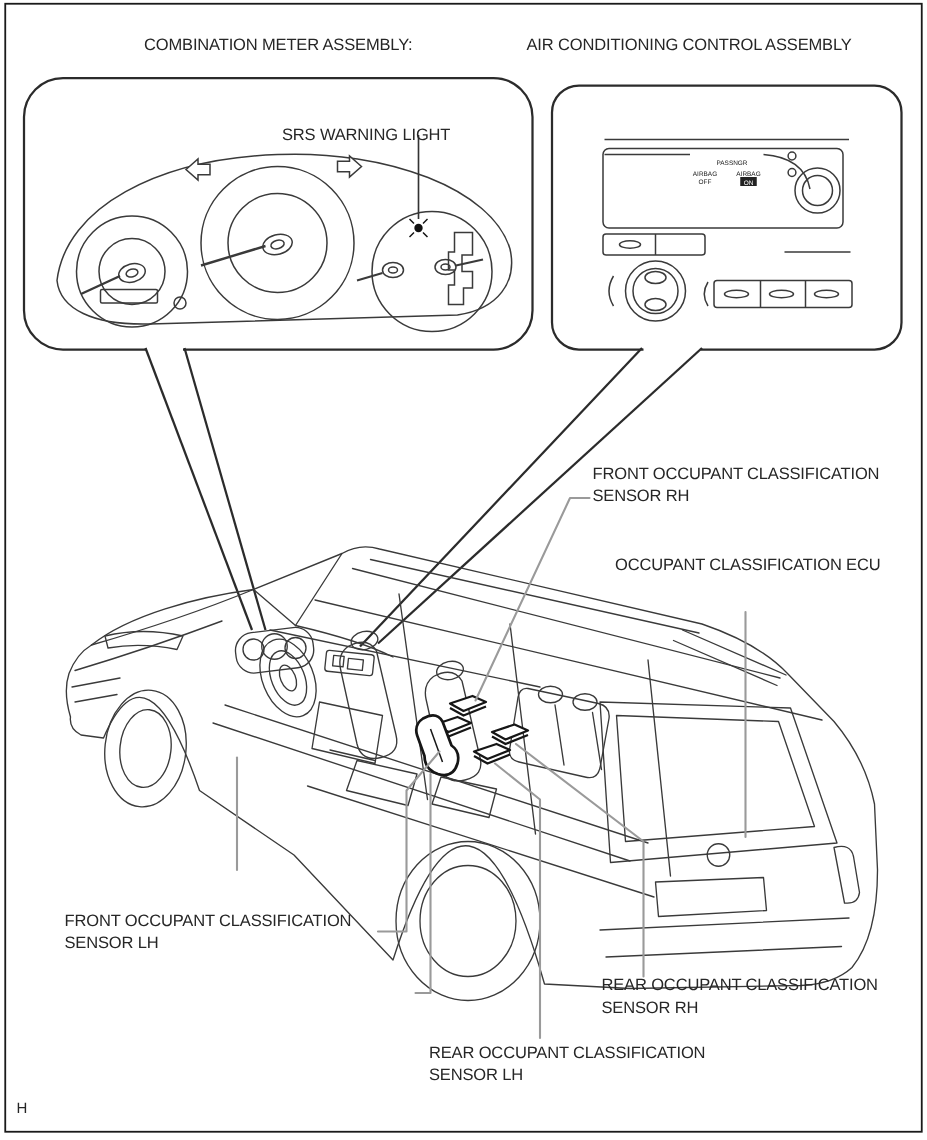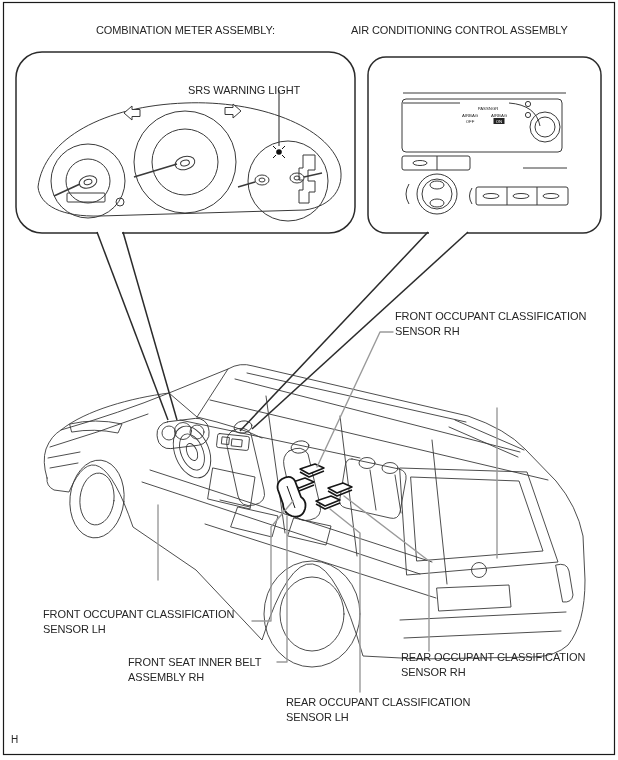--- a/index.html
+++ b/index.html
@@ -232,31 +232,28 @@
   <div class="lbl" style="left:351px;top:23px;">AIR CONDITIONING CONTROL ASSEMBLY</div>
 
   <div class="lbl" style="left:188px;top:63px;margin-top:20px;">SRS WARNING LIGHT</div>
 
 
   <div class="lbl" style="left:395px;top:309px;">
     <span>FRONT OCCUPANT CLASSIFICATION</span><br>
     <span>SENSOR RH</span>
   </div>
 
+  <div class="lbl" style="left:410px;top:370px;">OCCUPANT CLASSIFICATION ECU</div>
 
 
   <div class="lbl" style="left:43px;top:607px;">
     <span>FRONT OCCUPANT CLASSIFICATION</span><br>
     <span>SENSOR LH</span>
   </div>
 
-  <div class="lbl" style="left:128px;top:655px;">
-    <span>FRONT SEAT INNER BELT</span><br>
-    <span>ASSEMBLY RH</span>
-  </div>
 
   <div class="lbl" style="left:401px;top:650px;">
     <span>REAR OCCUPANT CLASSIFICATION</span><br>
     <span>SENSOR RH</span>
   </div>
 
   <div class="lbl" style="left:286px;top:695px;">
     <span>REAR OCCUPANT CLASSIFICATION</span><br>
     <span>SENSOR LH</span>
   </div>

